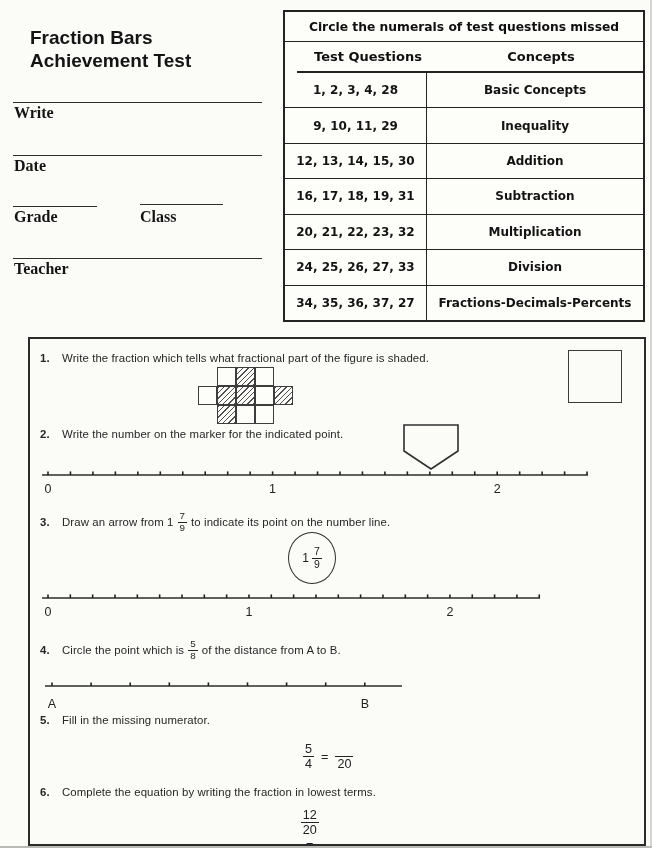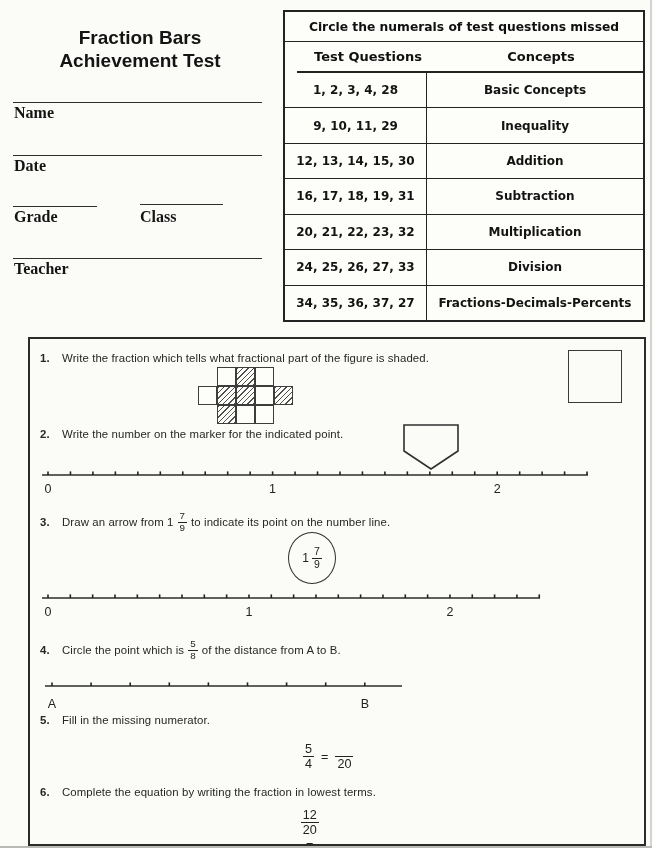--- a/index.html
+++ b/index.html
@@ -1,19 +1,19 @@
 <!DOCTYPE html>
 <html><head>
 <meta charset="utf-8">
 <style>
   html,body{margin:0;padding:0;background:#e9e9e7;}
   .page{position:relative;width:652px;height:848px;background:#fbfbf8;overflow:hidden;
         font-family:"Liberation Sans",sans-serif;color:#222;}
   
-  .test-title{position:absolute;left:30px;top:26px;width:220px;text-align:center;
+  .test-title{position:absolute;left:30px;top:26px;width:220px;text-align:left;
 rect        font-family:"Liberation Serif",serif;font-weight:bold;font-size:19px;line-height:23px;color:#141414;}
   .fline{position:absolute;border-top:1.7px solid #2e2e2e;height:0;}
   .flabel{position:absolute;font-family:"Liberation Serif",serif;font-weight:bold;
           font-size:16px;color:#141414;}
   
   .stable{position:absolute;left:283px;top:10px;width:362px;height:312px;border:2px solid #232323;
           box-sizing:border-box;display:flex;flex-direction:column;background:#fdfdfa;}
   .stitle{height:29px;flex:none;border-bottom:1.6px solid #232323;display:flex;align-items:center;
           justify-content:center;font-family:"DejaVu Sans",sans-serif;font-weight:bold;font-size:12.3px;color:#101010;}
   .shead{height:29px;flex:none;border-bottom:2px solid #232323;display:flex;
@@ -64,21 +64,21 @@
 <body>
 
 <div class="page">
 
   <div class="test-title">
     <div>Fraction Bars</div>
     <div>Achievement Test</div>
   </div>
 
   <div class="fline" style="left:13px;top:102px;width:249px;"></div>
-  <span class="flabel" style="left:14px;top:104px;">Name</span>
+  <span class="flabel" style="left:14px;top:104px;">Write</span>
 
   <div class="fline" style="left:13px;top:155px;width:249px;"></div>
   <span class="flabel" style="left:14px;top:157px;">Date</span>
 
   <div class="fline" style="left:13px;top:206px;width:84px;"></div>
   <div class="fline" style="left:140px;top:204px;width:83px;"></div>
   <span class="flabel" style="left:14px;top:208px;">Grade</span>
   <span class="flabel" style="left:140px;top:208px;">Class</span>
 
   <div class="fline" style="left:13px;top:258px;width:249px;"></div>

